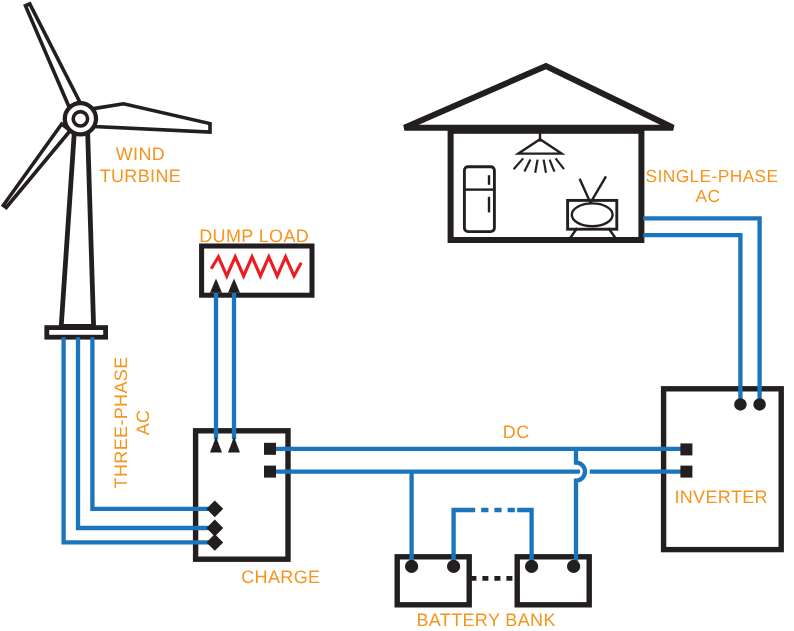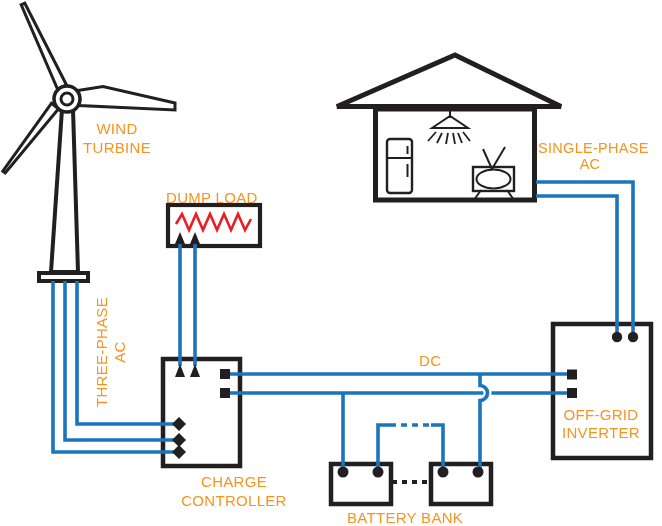--- a/index.html
+++ b/index.html
@@ -147,29 +147,27 @@
 
   <div class="lbl vlabel">
     <span class="ln">THREE-PHASE</span>
     <span class="ln">AC</span>
   </div>
 
   <div class="lbl" style="left:166px;top:178px;margin-top:10px;">DUMP LOAD</div>
 
   <div class="lbl center" style="left:138px;top:472px;width:120px;margin-left:36px;">
     <span class="ln">CHARGE</span>
-    <span class="ln">CONTROLLER</span>
   </div>
 
   <div class="lbl" style="left:393px;top:351px;margin-left:26px;">DC</div>
 
   <div class="lbl" style="left:347px;top:508px;text-align:center;">BATTERY BANK</div>
 
   <div class="lbl center" style="left:551px;top:406px;width:100px;line-height:18px;">
-    <span class="ln">OFF-GRID</span>
     <span class="ln">INVERTER</span>
   </div>
 
   <div class="lbl center" style="left:538px;top:140px;width:104px;line-height:16px;font-size:14.5px;">
     <span class="ln">SINGLE-PHASE</span>
     <span class="ln">AC</span>
   </div>
 
 </div>
 

